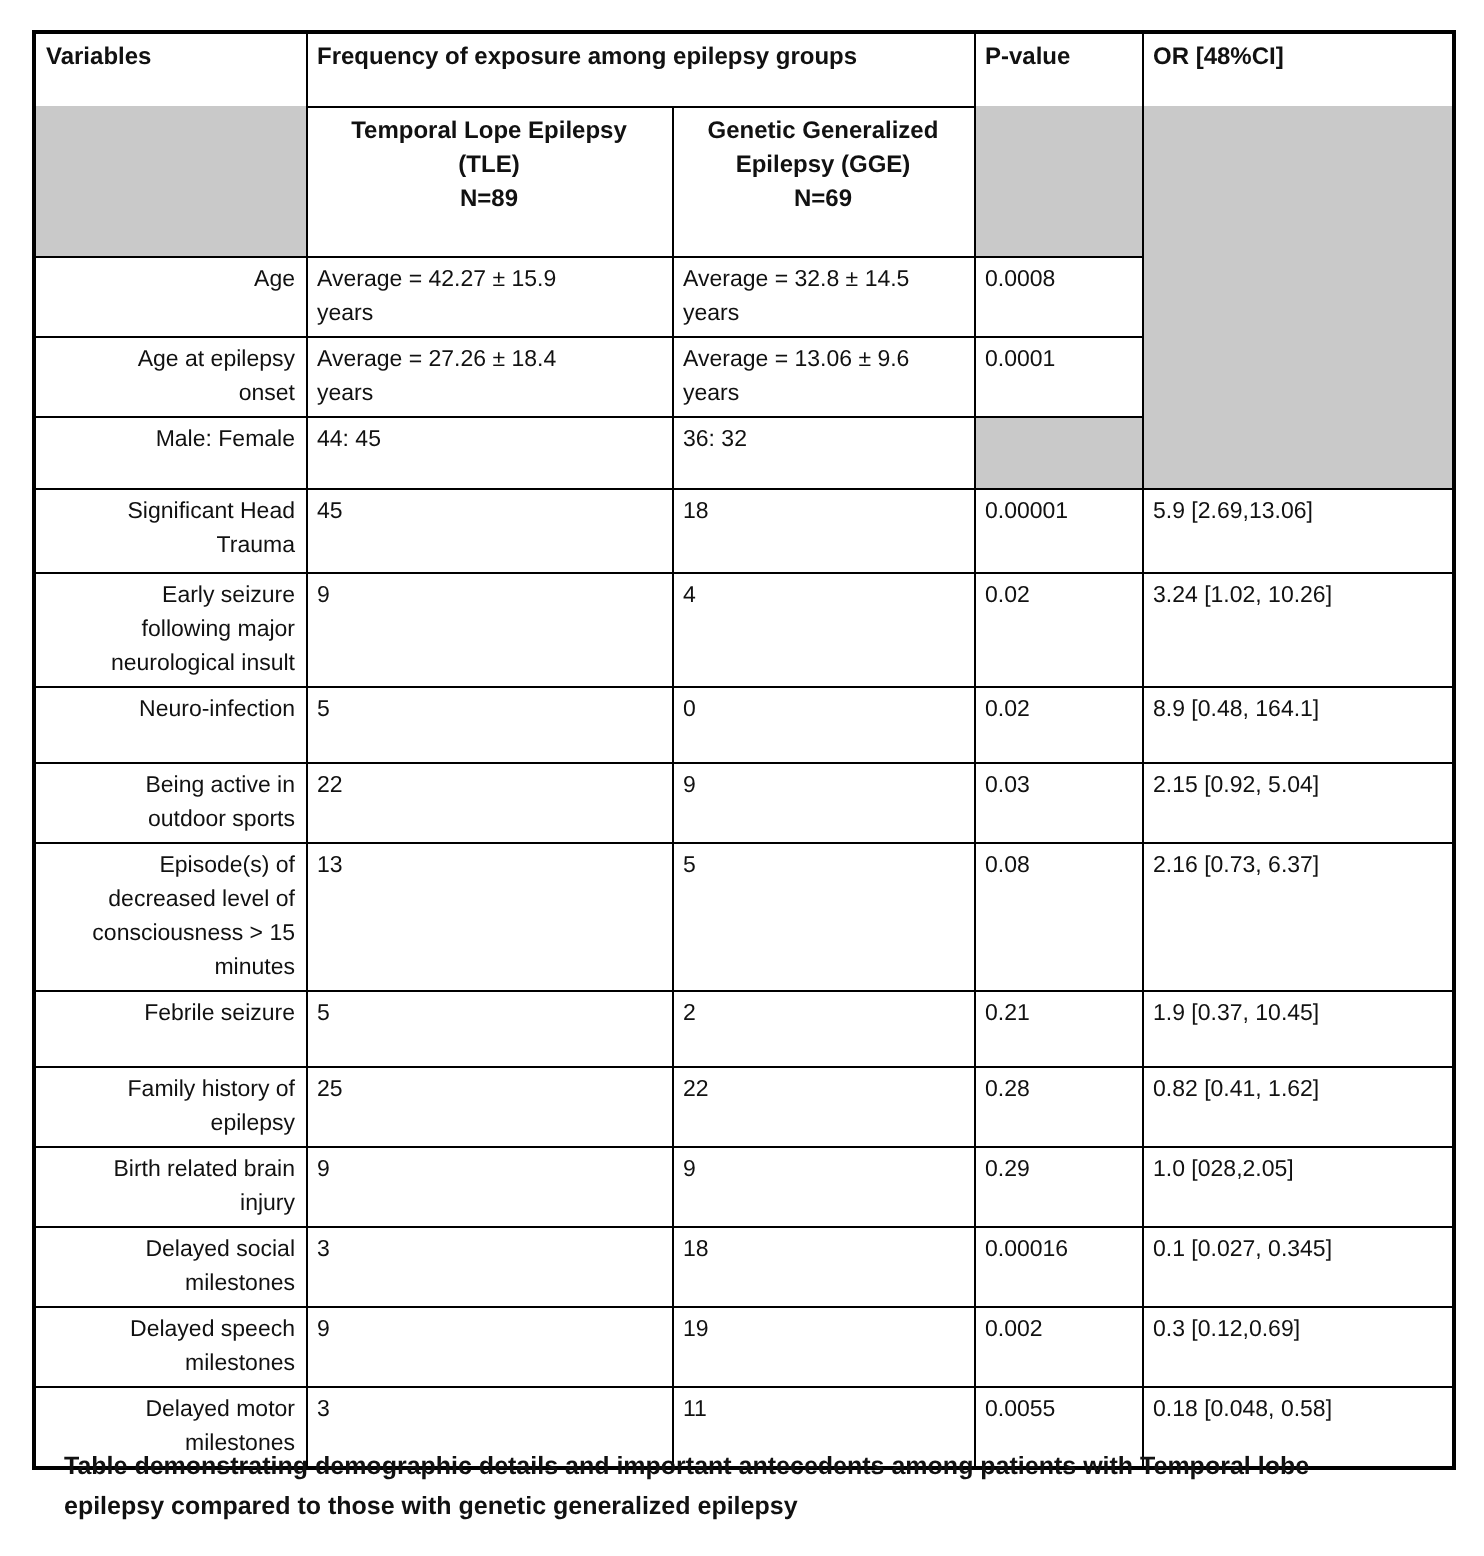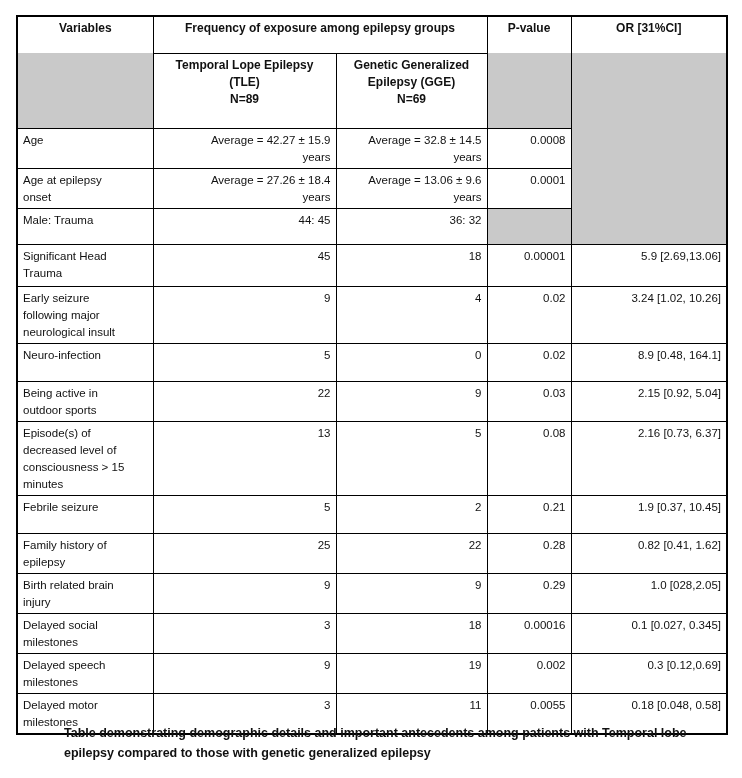--- a/index.html
+++ b/index.html
@@ -26,34 +26,34 @@
     border:1px solid var(--line);
     vertical-align:top;
     padding:3px 5px 2px 5px;
     font-size:11.5px;
     line-height:17px;
     overflow:hidden;
   }
   th{
     font-weight:bold;
     font-size:12px;
-    text-align:center;
+    text-align:left;
     line-height:17px;
   }
   .center{text-align:center;margin-top:18px;}
-  .val{text-align:right;}
-  .label{text-align:left;margin-left:44px;}
+  .val{text-align:left;}
+  .label{text-align:right;margin-left:44px;}
   .prewrap{white-space:pre-line;}
   .gray{background:var(--shade);}
   .nb{border-bottom:none;}
   .nt{border-top:none;}
   .pad-down{}
   .caption{
     position:absolute;
-    left:64px;top:723px;
+    left:32px;top:723px;
     width:656px;
     font-weight:bold;
     font-size:12.5px;
     line-height:20px;
     margin:0;
   }
 </style>
 </head>
 <body>
 
@@ -65,21 +65,21 @@
       <col style="width:151px">
       <col style="width:84px">
       <col style="width:156px">
     </colgroup>
 
     <tbody>
         <tr style="height:37px">
       <th class="nb">Variables</th>
       <th colspan="2">Frequency of exposure among epilepsy groups</th>
       <th class="nb">P-value</th>
-      <th class="nb">OR [31%CI]</th>
+      <th class="nb">OR [48%CI]</th>
     </tr>
 
     <tr style="height:75px">
       <td class="gray nt"></td>
       <th class="center prewrap">Temporal Lope Epilepsy
 (TLE)
 N=89</th>
       <th class="center prewrap">Genetic Generalized
 Epilepsy (GGE)
 N=69</th>
@@ -100,21 +100,21 @@
       <td class="label prewrap">Age at epilepsy
 onset</td>
       <td class="val prewrap">Average = 27.26 ± 18.4
 years</td>
       <td class="val prewrap">Average = 13.06 ± 9.6
 years</td>
       <td class="val">0.0001</td>
     </tr>
 
     <tr style="height:36px">
-      <td class="label prewrap">Male: Trauma</td>
+      <td class="label prewrap">Male: Female</td>
       <td class="val prewrap">44: 45</td>
       <td class="val prewrap">36: 32</td>
       <td class="gray"></td>
     </tr>
 
     <tr style="height:42px">
       <td class="label prewrap">Significant Head
 Trauma</td>
       <td class="val prewrap">45</td>
       <td class="val prewrap">18</td>

